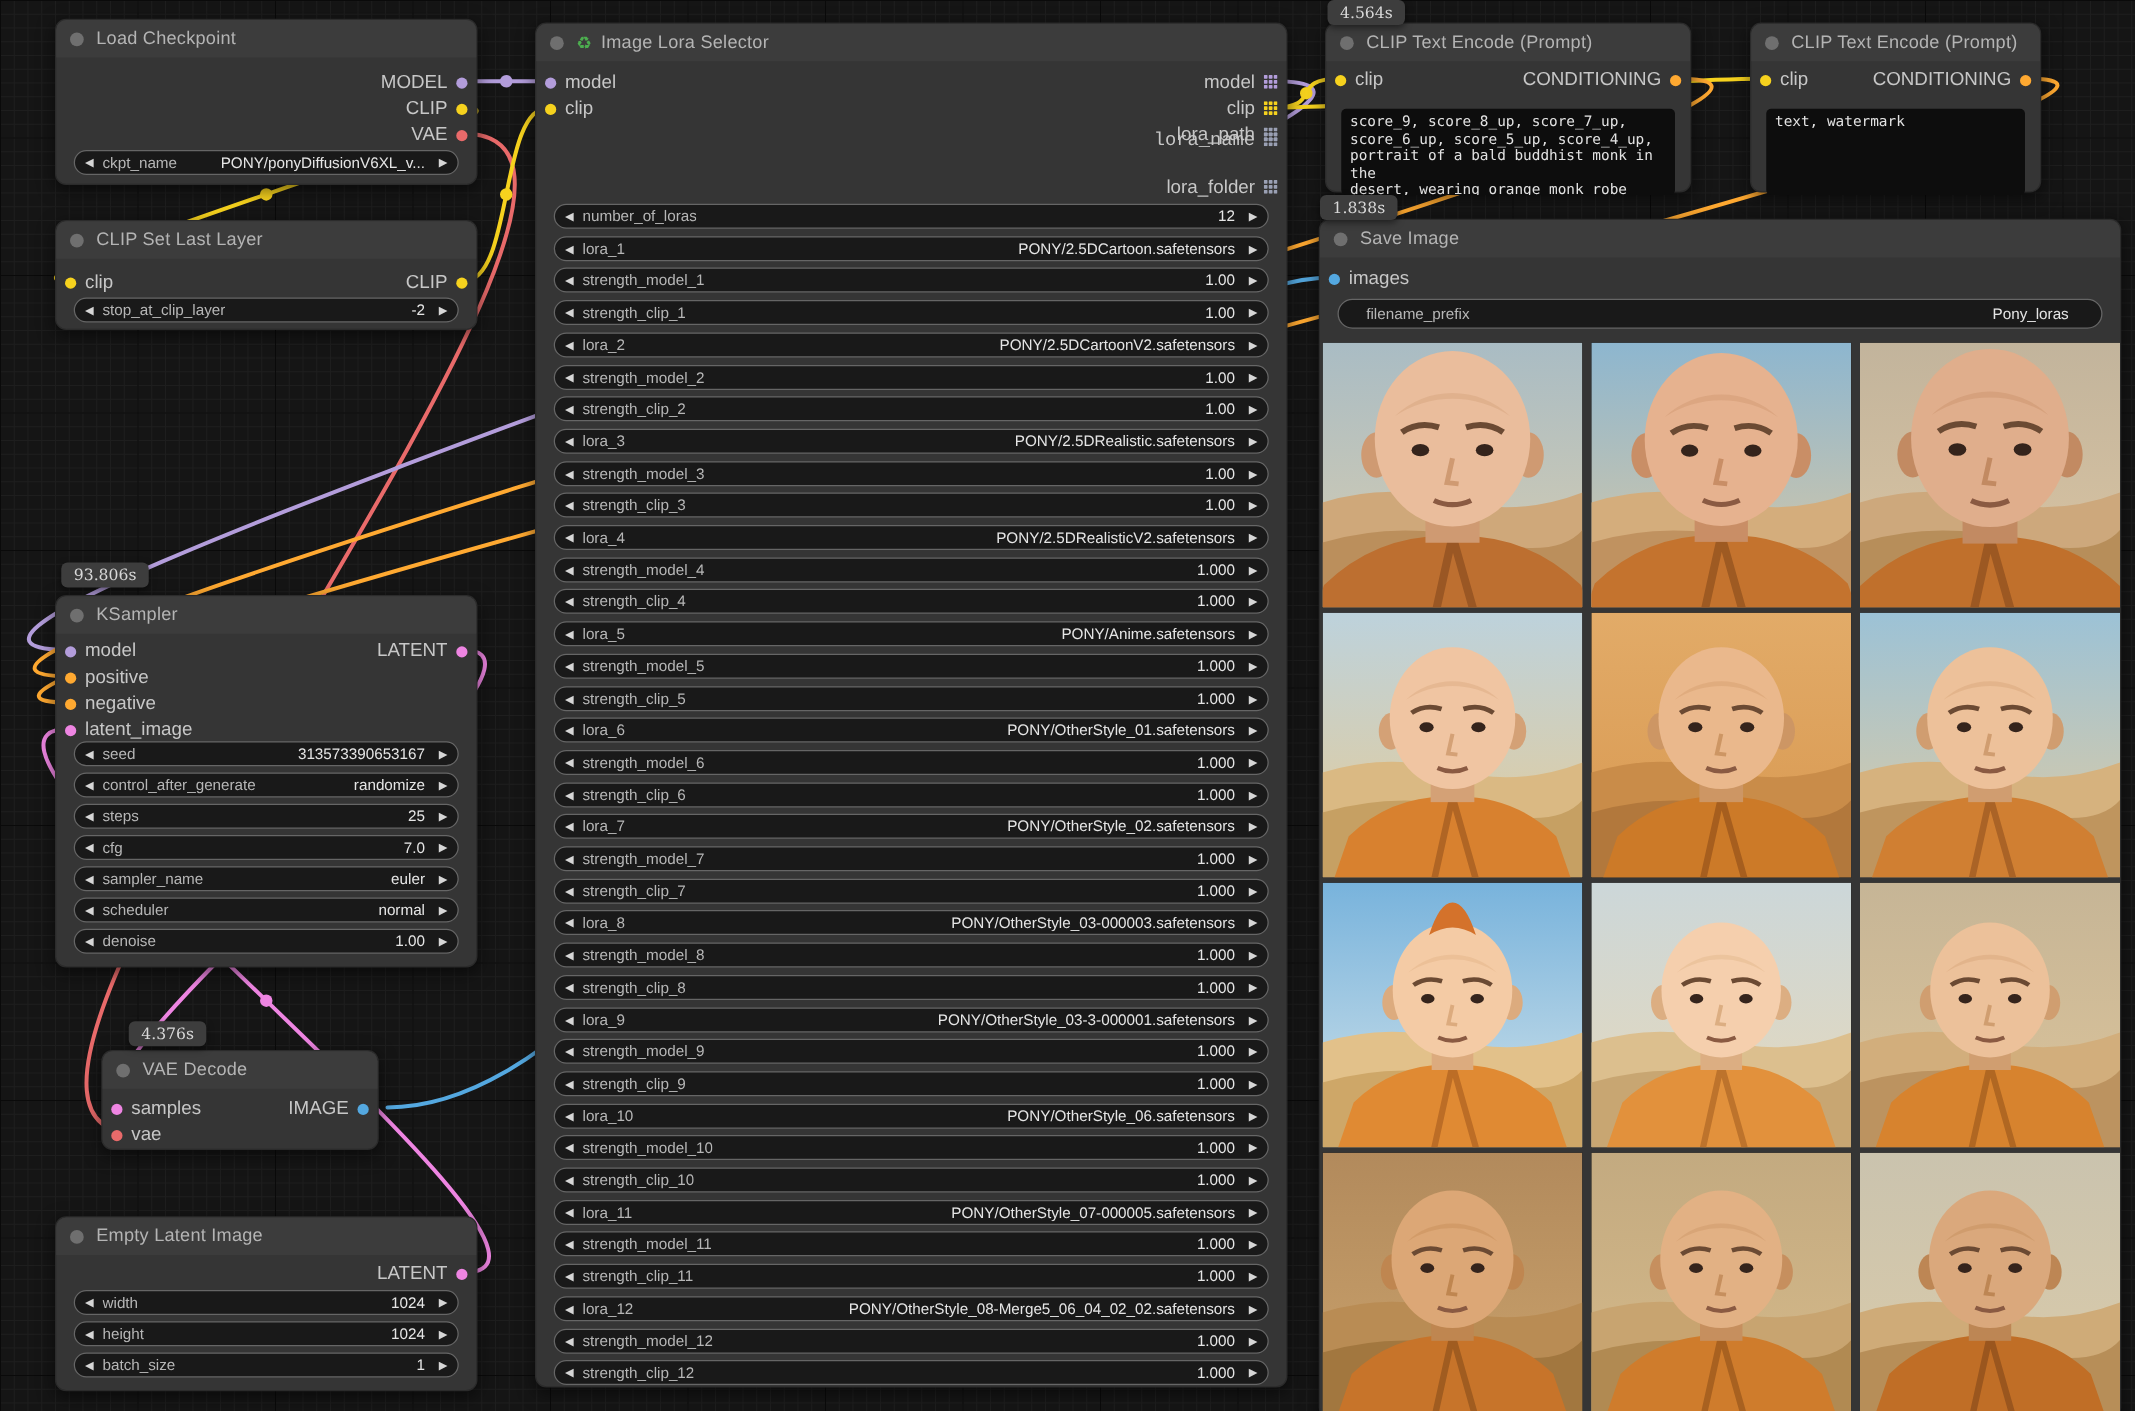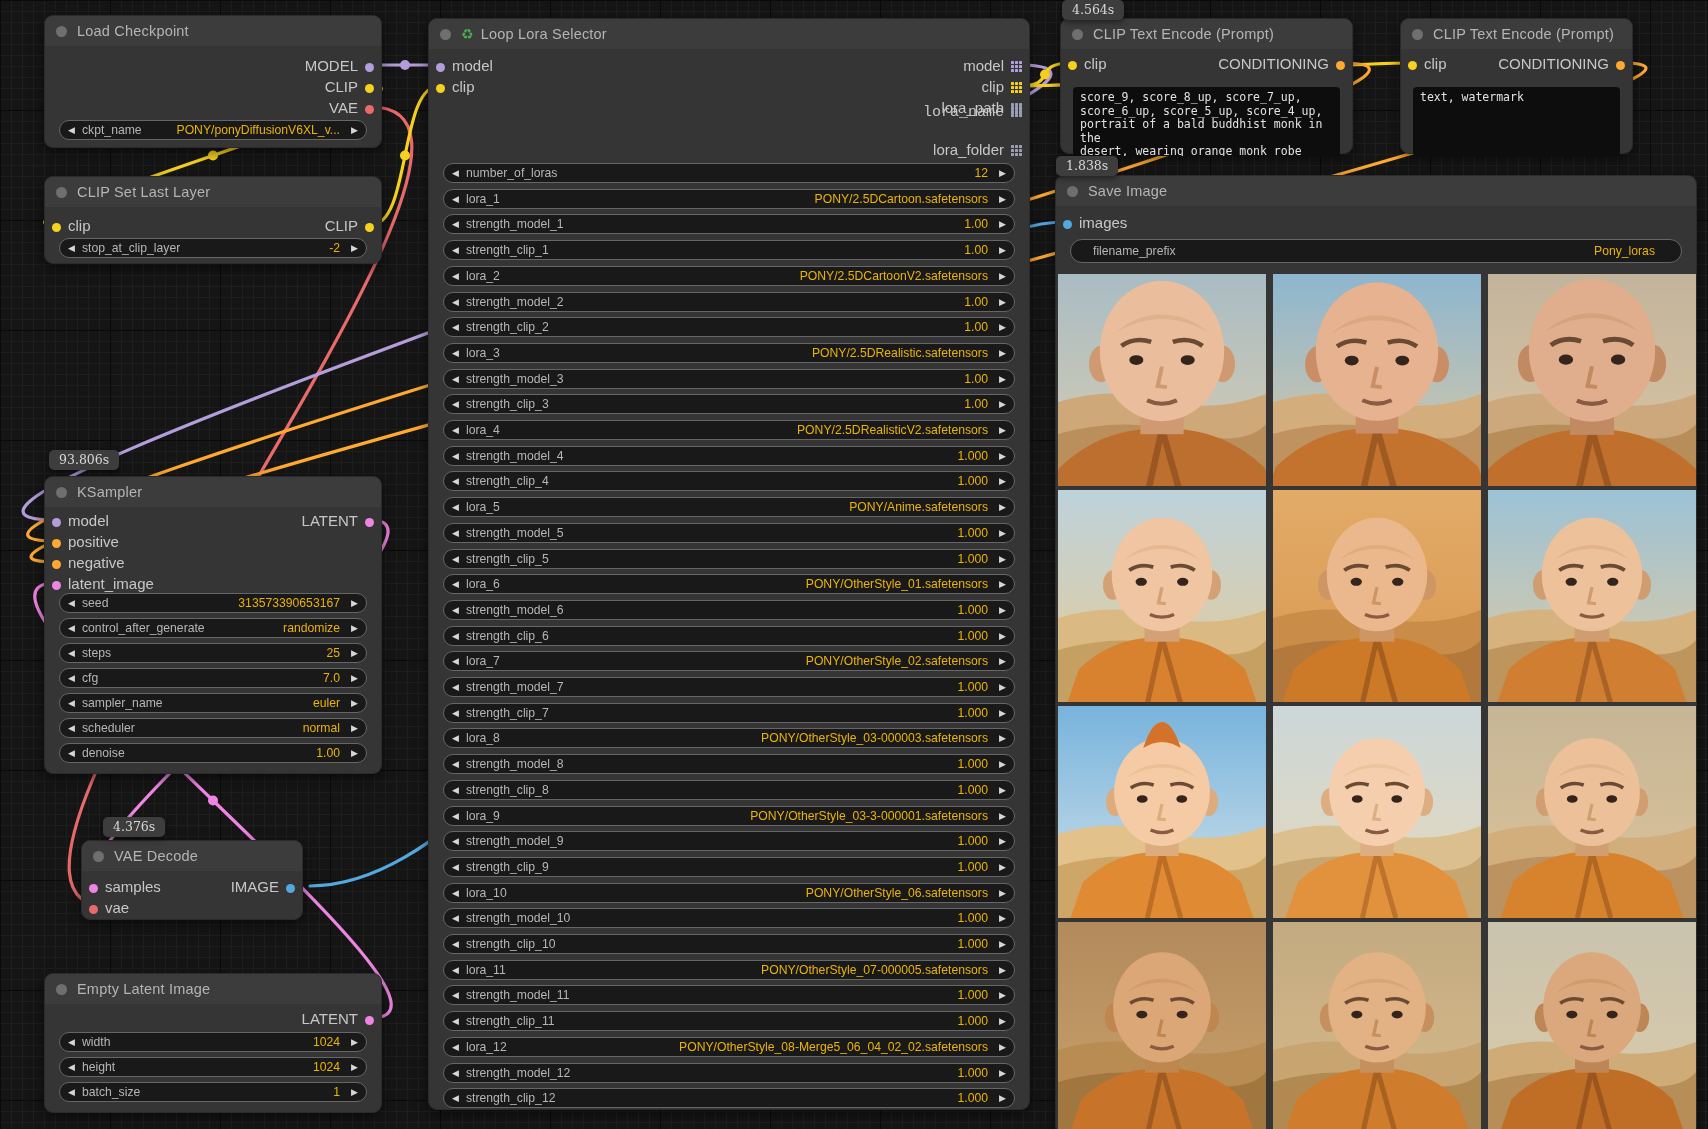--- a/index.html
+++ b/index.html
@@ -25,21 +25,21 @@
   .sock .dot{display:inline-block;width:9px;height:9px;border-radius:50%;vertical-align:-1px}
   .sock.in{left:7px}.sock.in .slabel{margin-left:7px}
   .sock.out{right:7px}.sock.out .slabel{margin-right:7px}
   .sock .gicon{display:inline-block;vertical-align:-1px}
   .widget{position:absolute;left:14px;right:14px;height:20px;background:#191919;
     border:1px solid #666;border-radius:11px;display:flex;align-items:center;
     padding:0 8px;font-size:12.2px;color:#b6b6b6;box-sizing:border-box;white-space:nowrap}
   .warr{font-size:9px;color:#d6d6d6;width:13px;flex:none;line-height:20px}
   .warr.r{text-align:right}
   .wlabel{margin-left:1px;overflow:hidden}
-  .wvalue{margin-left:auto;color:#eab308;padding:0 5px;overflow:hidden}
+  .wvalue{margin-left:auto;color:#e5e5e5;padding:0 5px;overflow:hidden}
   .ta{position:absolute;left:12px;right:12px;background:#0d0d0d;border-radius:4px;
     color:#e2e2e2;font:11.5px/13.5px "DejaVu Sans Mono",monospace;padding:4px 7px;
     white-space:pre-wrap;overflow:hidden}
   .badge{position:absolute;z-index:3;background:#3d3d3d;border-radius:5px;color:#d8d8d8;
     font:12.5px "DejaVu Serif",serif;padding:2px 10px 3px;box-shadow:0 2px 6px rgba(0,0,0,.5)}
   .imgs{position:absolute;left:2px;top:98px;width:638px;height:860px;
     display:grid;grid-template-columns:repeat(3,1fr);grid-auto-rows:212px;gap:4px 7px}
   .imgcell{overflow:hidden;background:#1c1c1c}
   .imgcell svg{width:100%;height:100%;display:block}
 </style>
@@ -198,21 +198,21 @@
       <span class="wlabel">batch_size</span>
       <span class="wvalue">1</span>
       <span class="warr r">▶</span>
     </div>
   </div>
 
 <div class="node" id="n-loop_lora_selector" style="left:428px;top:18px;width:602px;height:1092px">
   <div class="ntitle">
     <span class="ndot"></span>
     <span class="nticon">♻</span>
-    <span class="ntext">Loop Lora Selector</span>
+    <span class="ntext">Image Lora Selector</span>
   </div>
 <div class="sock in" style="top: 39px;"><span class="dot" style="background:#b39ddb"></span><span class="slabel">model</span></div>
     <div class="sock in" style="top: 60px;"><span class="dot" style="background:#f6d21e"></span><span class="slabel">clip</span></div>
     <div class="sock out" style="top: 39px;"><span class="slabel">model</span><svg class="gicon" width="11" height="11" viewBox="0 0 11 11">
         <rect x="0" y="0" width="3" height="3" rx="0.6" fill="#b39ddb"></rect>
         <rect x="4" y="0" width="3" height="3" rx="0.6" fill="#b39ddb"></rect>
         <rect x="8" y="0" width="3" height="3" rx="0.6" fill="#b39ddb"></rect>
         <rect x="0" y="4" width="3" height="3" rx="0.6" fill="#b39ddb"></rect>
         <rect x="4" y="4" width="3" height="3" rx="0.6" fill="#b39ddb"></rect>
         <rect x="8" y="4" width="3" height="3" rx="0.6" fill="#b39ddb"></rect>

